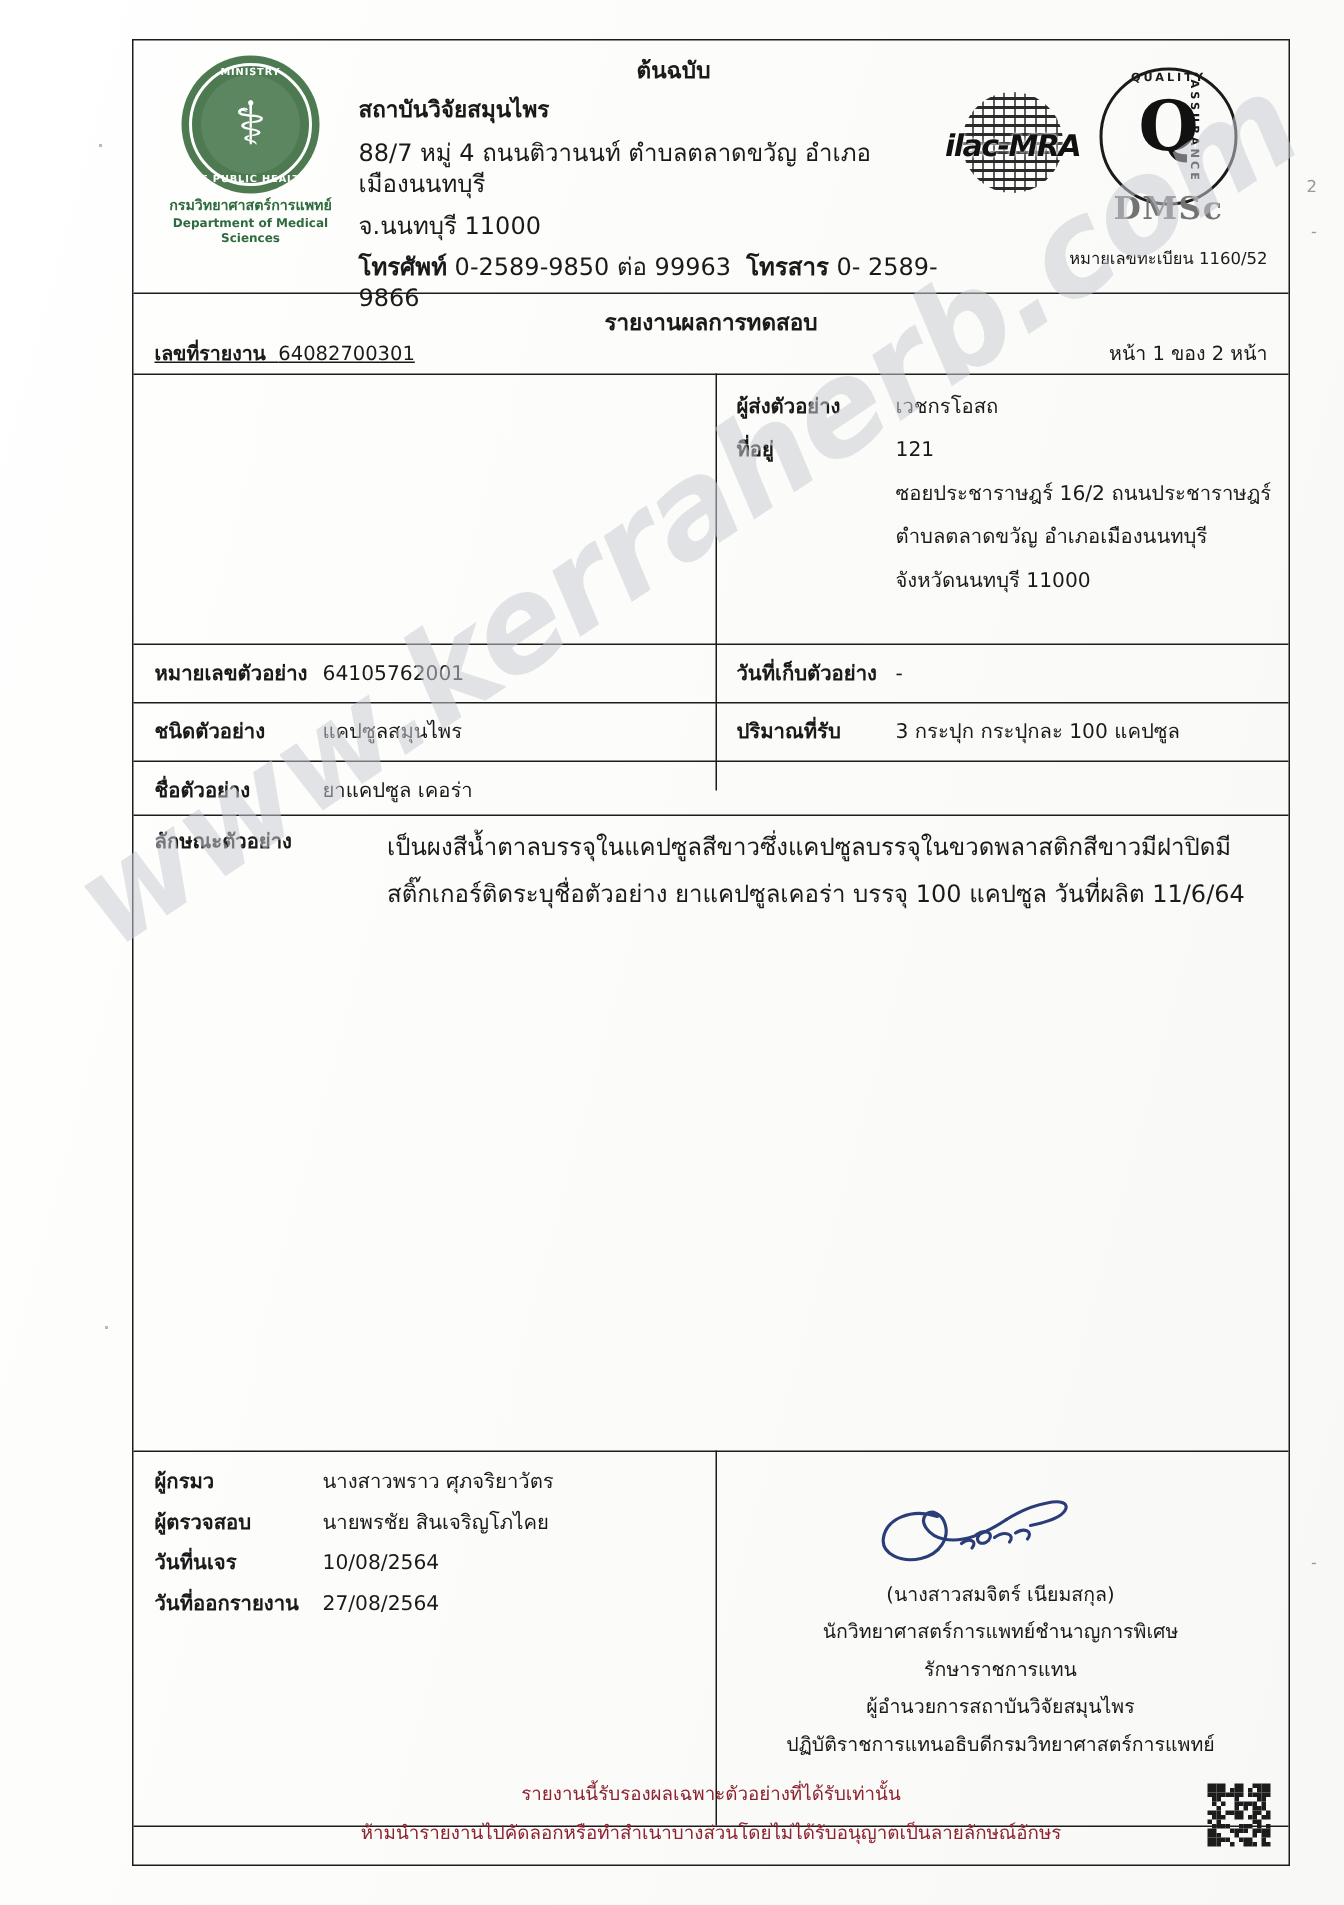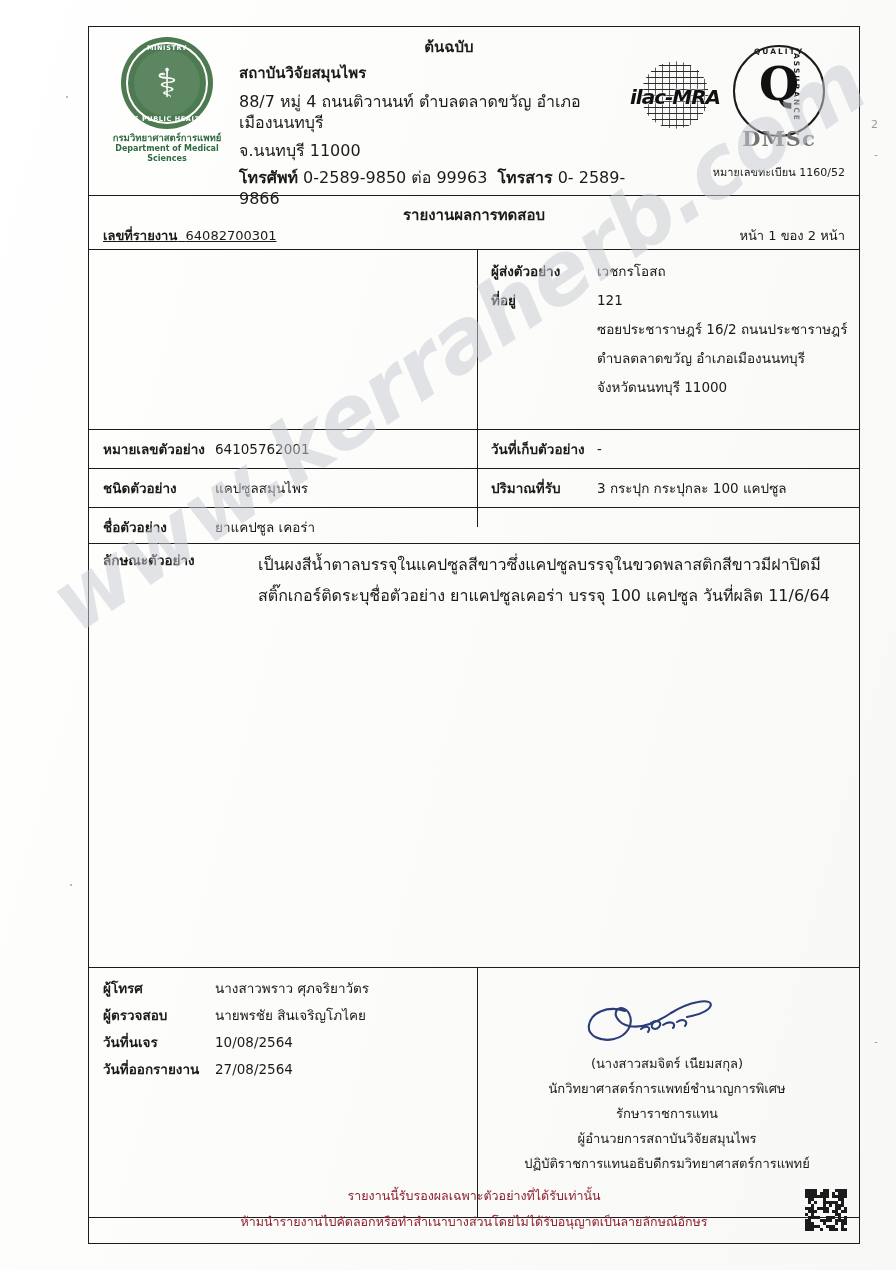--- a/index.html
+++ b/index.html
@@ -540,21 +540,21 @@
     <div id="desc-block">
       <div id="desc-label">ลักษณะตัวอย่าง</div>
       <div id="desc-text">เป็นผงสีน้ำตาลบรรจุในแคปซูลสีขาวซึ่งแคปซูลบรรจุในขวดพลาสติกสีขาวมีฝาปิดมีสติ๊กเกอร์ติดระบุชื่อตัวอย่าง ยาแคปซูลเคอร่า บรรจุ 100 แคปซูล วันที่ผลิต 11/6/64</div>
     </div>
 
     <div class="hline" style="top:940px;"></div>
     <div class="vline" style="left:388px; top:940px; height:250px;"></div>
 
     <div id="sign-left">
       <div class="fld">
-        <span class="lbl">ผู้โทรศ</span><span class="val">นางสาวพราว ศุภจริยาวัตร</span>
+        <span class="lbl">ผู้กรมว</span><span class="val">นางสาวพราว ศุภจริยาวัตร</span>
       </div>
       <div class="fld">
         <span class="lbl">ผู้ตรวจสอบ</span><span class="val">นายพรชัย สินเจริญโภไคย</span>
       </div>
       <div class="fld">
         <span class="lbl">วันที่นเจร</span><span class="val">10/08/2564</span>
       </div>
       <div class="fld">
         <span class="lbl">วันที่ออกรายงาน</span><span class="val">27/08/2564</span>
       </div>

